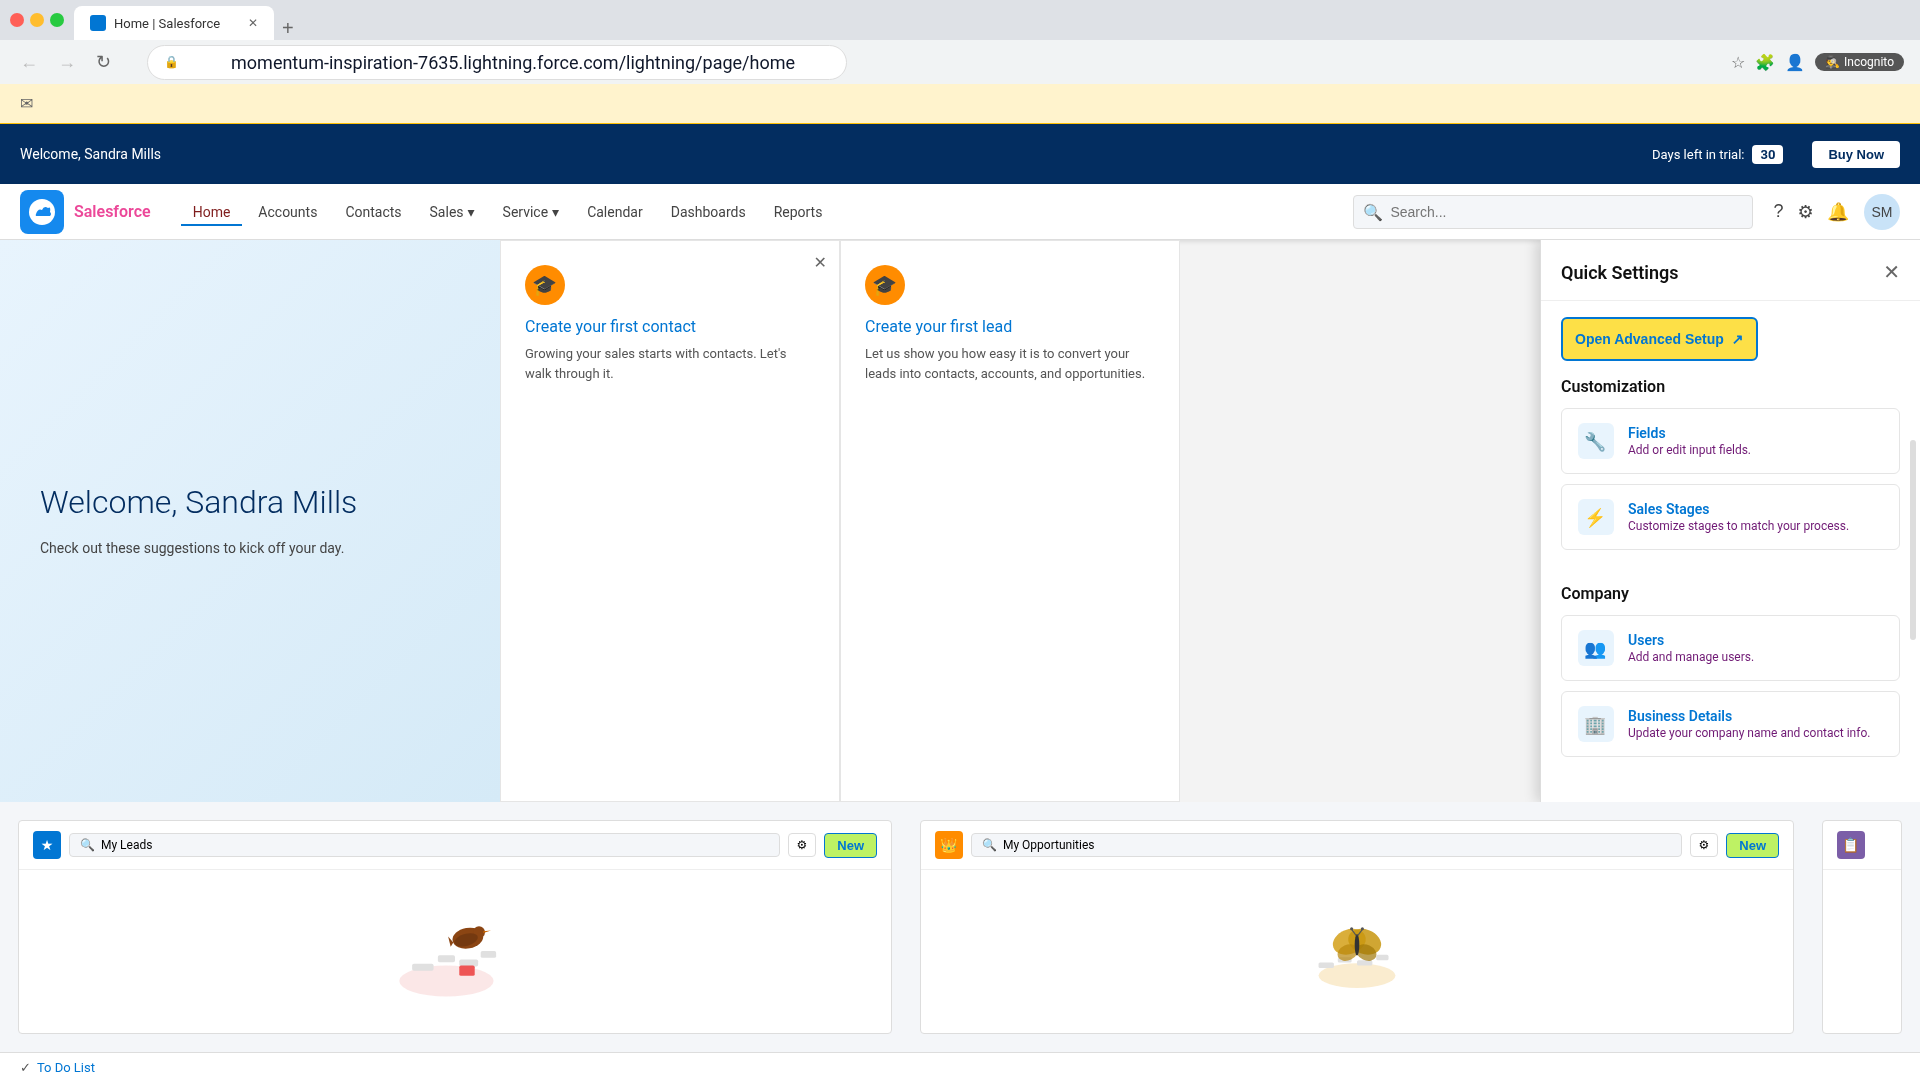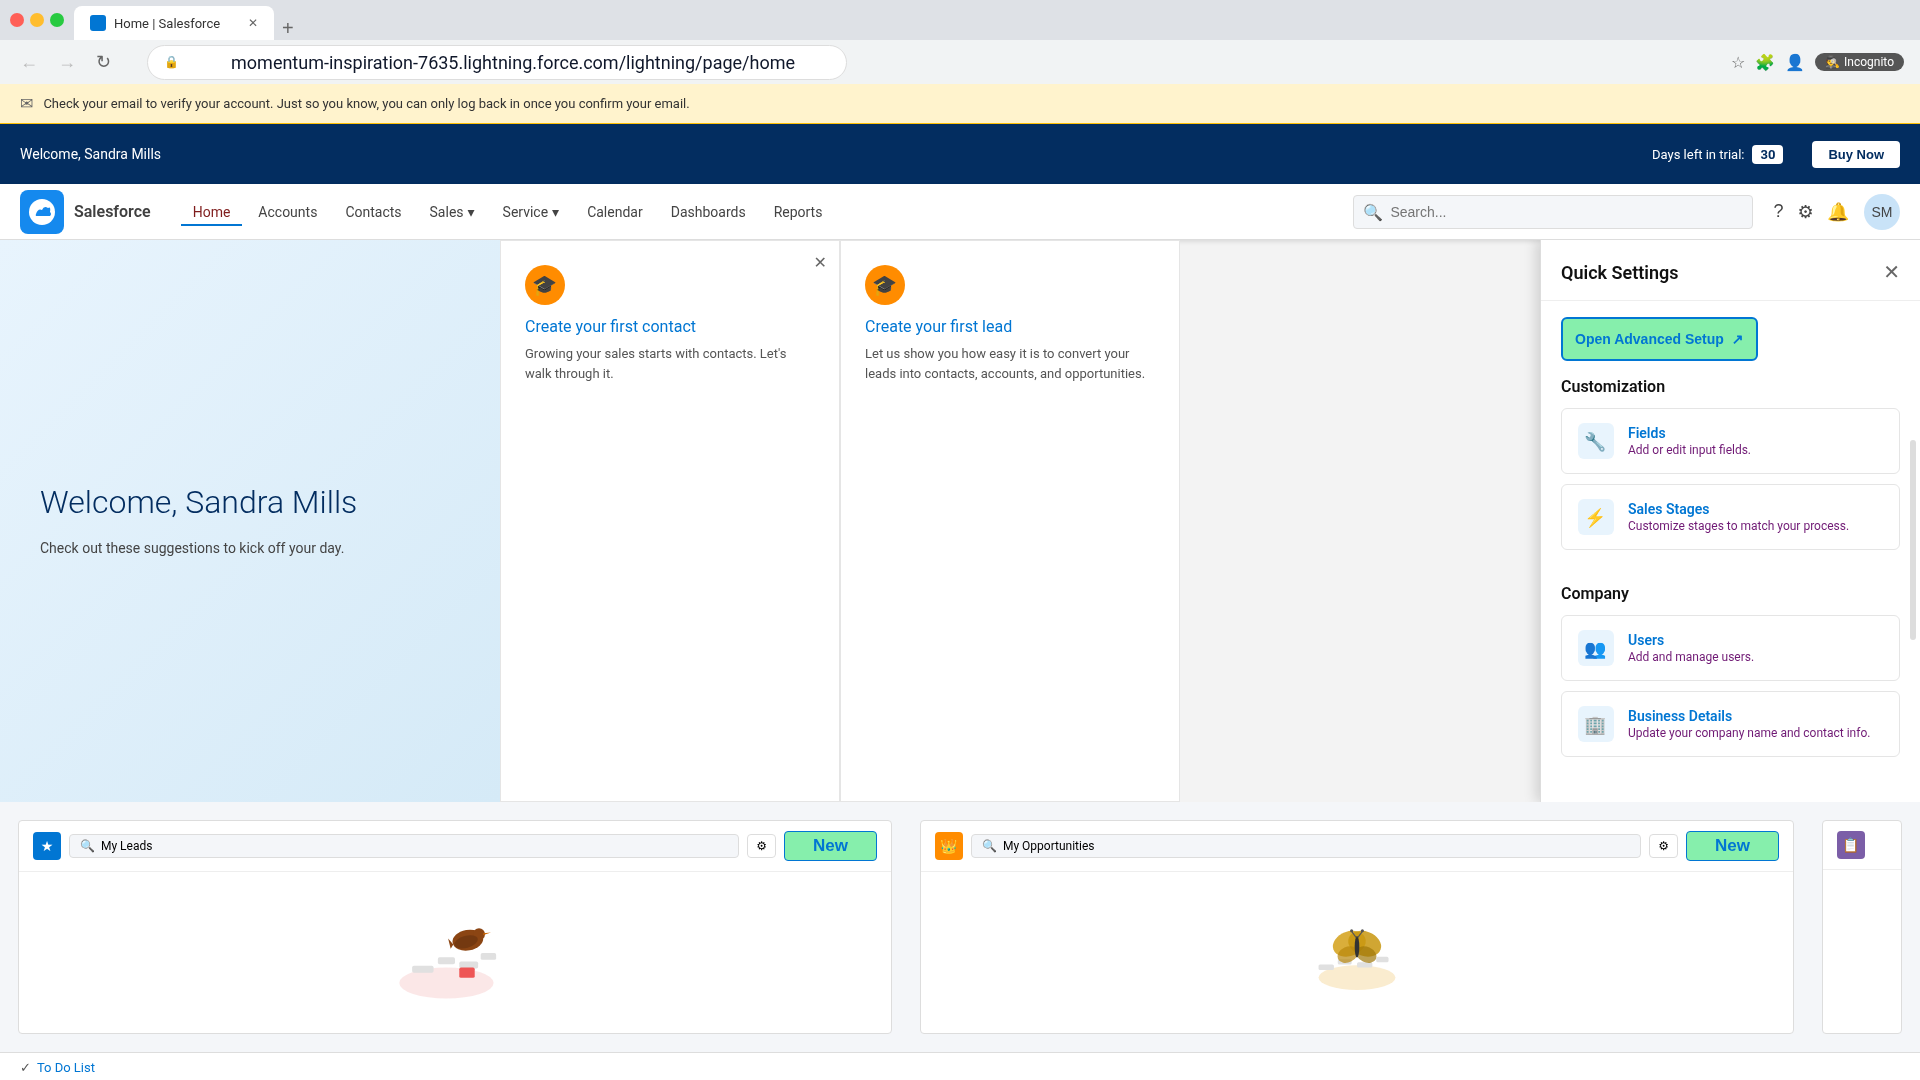--- a/index.html
+++ b/index.html
@@ -32,21 +32,21 @@
     .sf-header { background: #032d60; display: flex; align-items: center; padding: 8px 20px; height: 60px; }
     .sf-welcome { color: white; font-size: 14px; flex: 1; }
     .sf-trial { color: white; font-size: 13px; display: flex; align-items: center; gap: 8px; }
     .trial-count { background: white; color: #032d60; border-radius: 4px; padding: 2px 8px; font-weight: bold; font-size: 13px; }
     .buy-now-btn { background: white; color: #032d60; border: none; border-radius: 4px; padding: 6px 16px; font-weight: bold; cursor: pointer; font-size: 13px; margin-left: 21px; }
 
     
     .sf-nav { background: white; display: flex; align-items: center; padding: 0 20px; height: 56px; border-bottom: 1px solid #ddd; box-shadow: 0 2px 4px rgba(0,0,0,0.1); }
     .sf-logo { display: flex; align-items: center; gap: 10px; margin-right: 30px; }
     .sf-logo-icon { width: 44px; height: 44px; background: #1589ee; border-radius: 8px; display: flex; align-items: center; justify-content: center; }
-    .sf-logo-text { font-size: 16px; font-weight: 600; color: #404040; }
+    .sf-logo-text { font-size: 16px; font-weight: 600; color: #ec4899; }
     .sf-nav-search { flex: 0 0 400px; margin: 0 20px; }
     .sf-search-input { width: 100%; padding: 8px 16px 8px 36px; border: 1px solid #ddd; border-radius: 4px; font-size: 14px; background: #f4f6f9; }
     .search-wrapper { position: relative; }
     .search-icon-pos { position: absolute; left: 10px; top: 50%; transform: translateY(-50%); color: #888; }
     .nav-links { display: flex; align-items: center; gap: 4px; flex: 1; }
     .nav-link { padding: 6px 12px; font-size: 14px; color: #444; cursor: pointer; text-decoration: none; white-space: nowrap; }
     .nav-link.active { color: #7f1d1d; border-bottom: 2px solid #0176d3; padding-bottom: 4px; }
     .nav-link.has-arrow { display: flex; align-items: center; gap: 4px; }
     .nav-icons { display: flex; align-items: center; gap: 14px; margin-left: auto; }
     .nav-icon-btn { background: none; border: none; color: #444; font-size: 18px; cursor: pointer; }
@@ -61,31 +61,31 @@
     .card-title { font-size: 16px; color: #0176d3; font-weight: 400; margin-bottom: 8px; cursor: pointer; }
     .card-desc { font-size: 13px; color: #555; line-height: 1.5; }
     .dash-widget { background: white; border: 1px solid #ddd; flex: 1; margin: 10px; border-radius: 4px; overflow: hidden; }
     .dash-widget-header { display: flex; align-items: center; padding: 10px 14px; gap: 8px; border-bottom: 1px solid #eee; }
     .widget-icon { width: 28px; height: 28px; border-radius: 4px; display: flex; align-items: center; justify-content: center; font-size: 14px; }
     .widget-icon.blue { background: #0176d3; color: white; }
     .widget-icon.orange { background: #ff8c00; color: white; }
     .widget-icon.purple { background: #7b5ea7; color: white; }
     .widget-search { flex: 1; display: flex; align-items: center; background: #f4f6f9; border: 1px solid #ddd; border-radius: 4px; padding: 4px 10px; font-size: 12px; gap: 6px; }
     .widget-filter-btn { background: none; border: 1px solid #ddd; border-radius: 4px; padding: 4px 8px; cursor: pointer; font-size: 12px; }
-    .widget-new-btn { background: #86efac; border: 1px solid #0176d3; color: #0176d3; border-radius: 4px; padding: 4px 28px; cursor: pointer; font-size: 17px; font-weight: 600; }
+    .widget-new-btn { background: #bef264; border: 1px solid #0176d3; color: #0176d3; border-radius: 4px; padding: 4px 12px; cursor: pointer; font-size: 13px; font-weight: 600; }
     .widget-body { padding: 10px; display: flex; align-items: center; justify-content: center; height: calc(100% - 50px); }
     .bird-svg { width: 120px; height: 100px; }
     .butterfly-svg { width: 100px; height: 90px; }
 
     
     .quick-settings-panel { position: absolute; right: 0; top: 0; width: 380px; background: white; border-left: 1px solid #ddd; box-shadow: -4px 0 12px rgba(0,0,0,0.15); height: 100%; z-index: 100; overflow-y: auto; }
     .qs-header { display: flex; align-items: center; justify-content: space-between; padding: 20px 20px 16px; border-bottom: 1px solid #eee; }
     .qs-title { font-size: 18px; font-weight: 600; color: #111; }
     .qs-close { background: none; border: none; font-size: 20px; cursor: pointer; color: #666; }
-    .qs-open-setup { display: flex; align-items: center; justify-content: center; gap: 8px; margin: 16px 20px; padding: 12px; border: 2px solid #0176d3; border-radius: 6px; color: #0176d3; font-size: 14px; font-weight: 600; cursor: pointer; background: #86efac; }
+    .qs-open-setup { display: flex; align-items: center; justify-content: center; gap: 8px; margin: 16px 20px; padding: 12px; border: 2px solid #0176d3; border-radius: 6px; color: #0176d3; font-size: 14px; font-weight: 600; cursor: pointer; background: #fde047; }
     .qs-section { padding: 0 20px 16px; }
     .qs-section-title { font-size: 16px; font-weight: 600; color: #111; margin-bottom: 12px; margin-top: 8px; }
     .qs-item { display: flex; align-items: center; gap: 14px; padding: 14px 16px; border: 1px solid #e5e5e5; border-radius: 6px; margin-bottom: 10px; cursor: pointer; background: white; }
     .qs-item-icon { width: 36px; height: 36px; border-radius: 6px; background: #e8f4fd; display: flex; align-items: center; justify-content: center; font-size: 18px; flex-shrink: 0; }
     .qs-item-content { flex: 1; }
     .qs-item-title { font-size: 14px; color: #0176d3; font-weight: 600; margin-bottom: 2px; }
     .qs-item-desc { font-size: 12px; color: #701a75; }
     .qs-scrollbar { position: absolute; right: 4px; top: 200px; width: 6px; height: 200px; background: #ddd; border-radius: 3px; }
 
     
@@ -131,21 +131,20 @@
       <div class="incognito-badge">
         <span>🕵</span>
         <span>Incognito</span>
       </div>
     </div>
   </div>
 </div>
 
 <div class="notification-bar">
   <span class="mail-icon">✉</span>
-  <span>Check your email to verify your account. Just so you know, you can only log back in once you confirm your email.</span>
 </div>
 
 <div class="sf-header">
   <span class="sf-welcome">Welcome, Sandra Mills</span>
   <div class="sf-trial">
     <span>Days left in trial:</span>
     <span class="trial-count">30</span>
     <button class="buy-now-btn">Buy Now</button>
   </div>
 </div>

